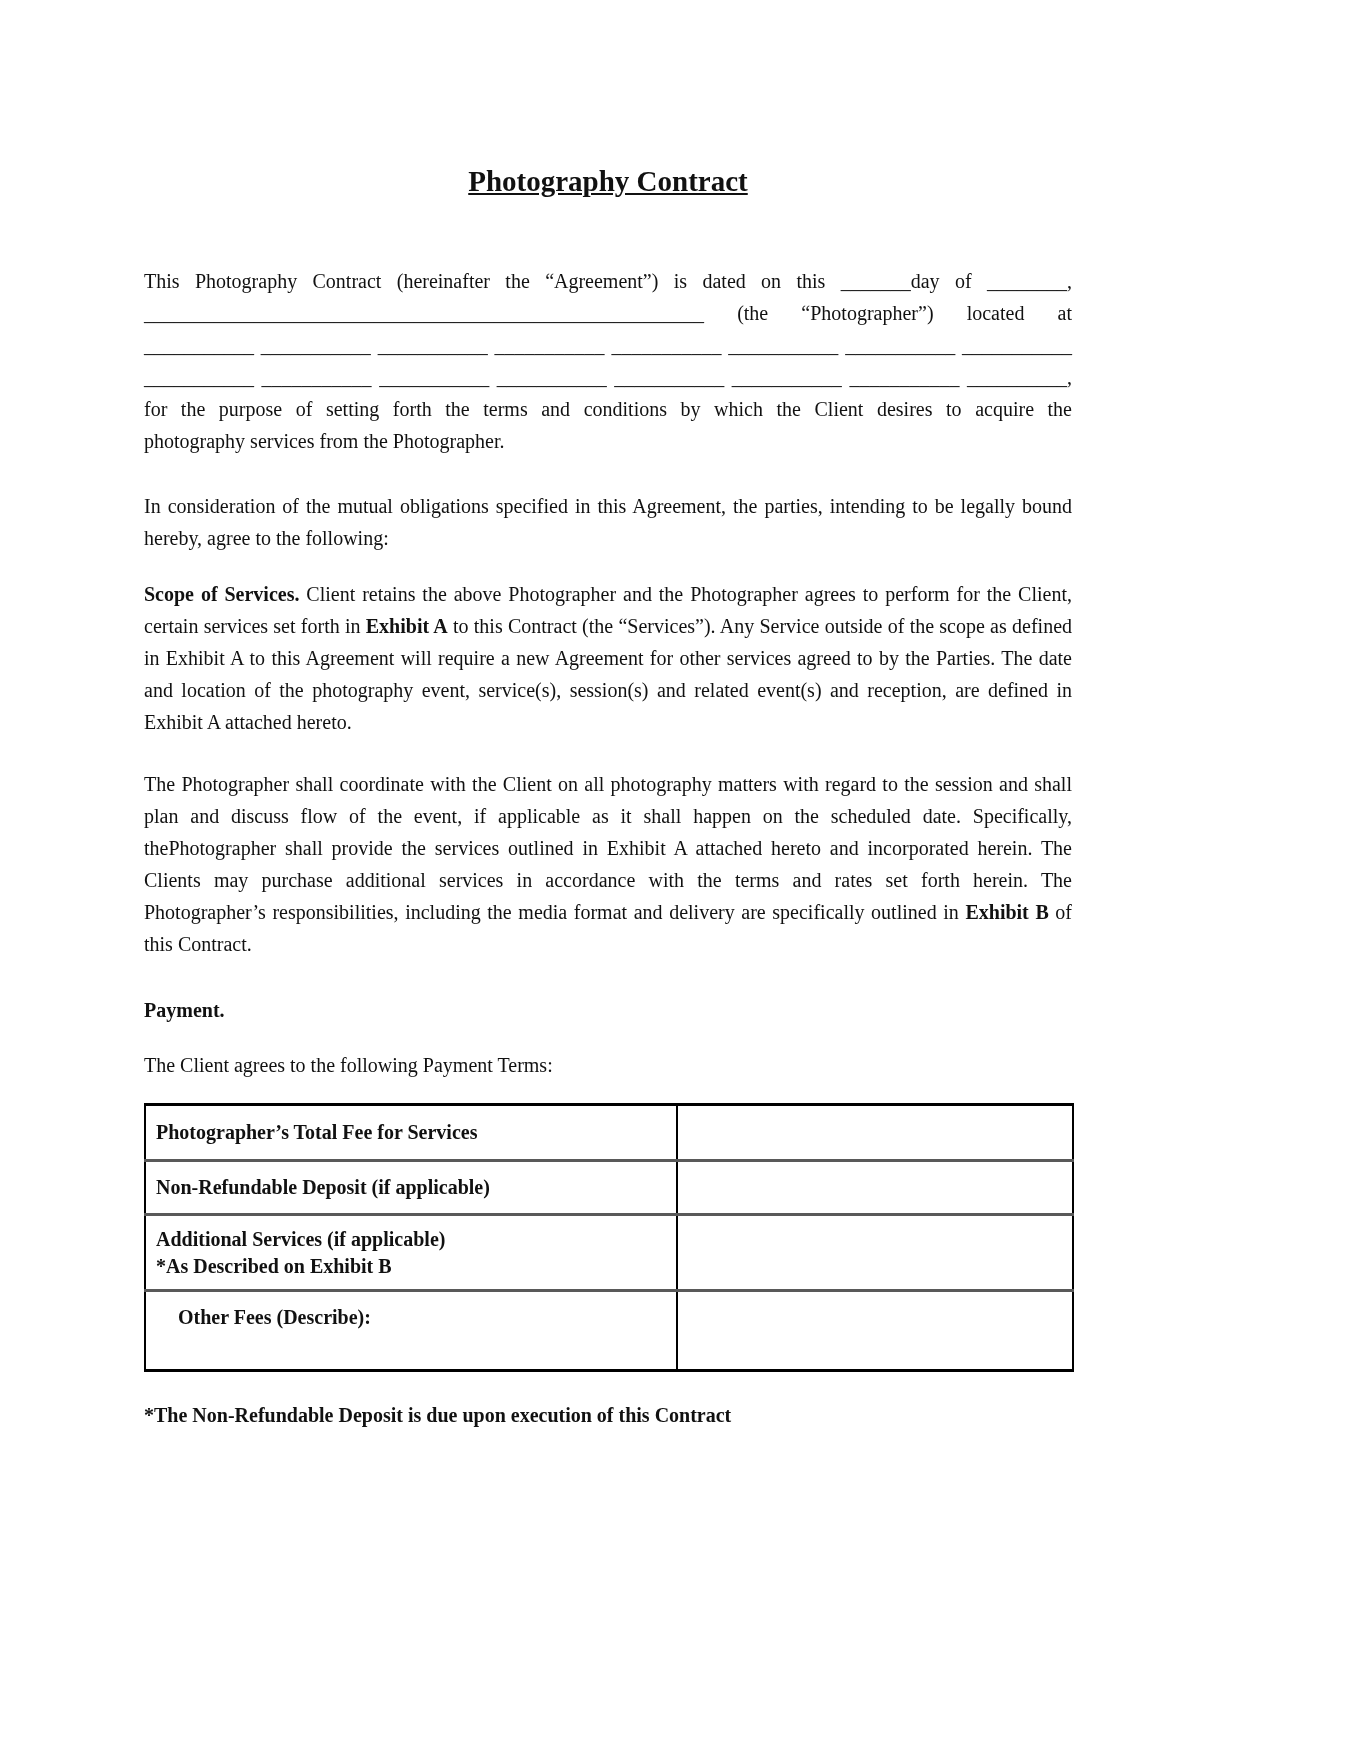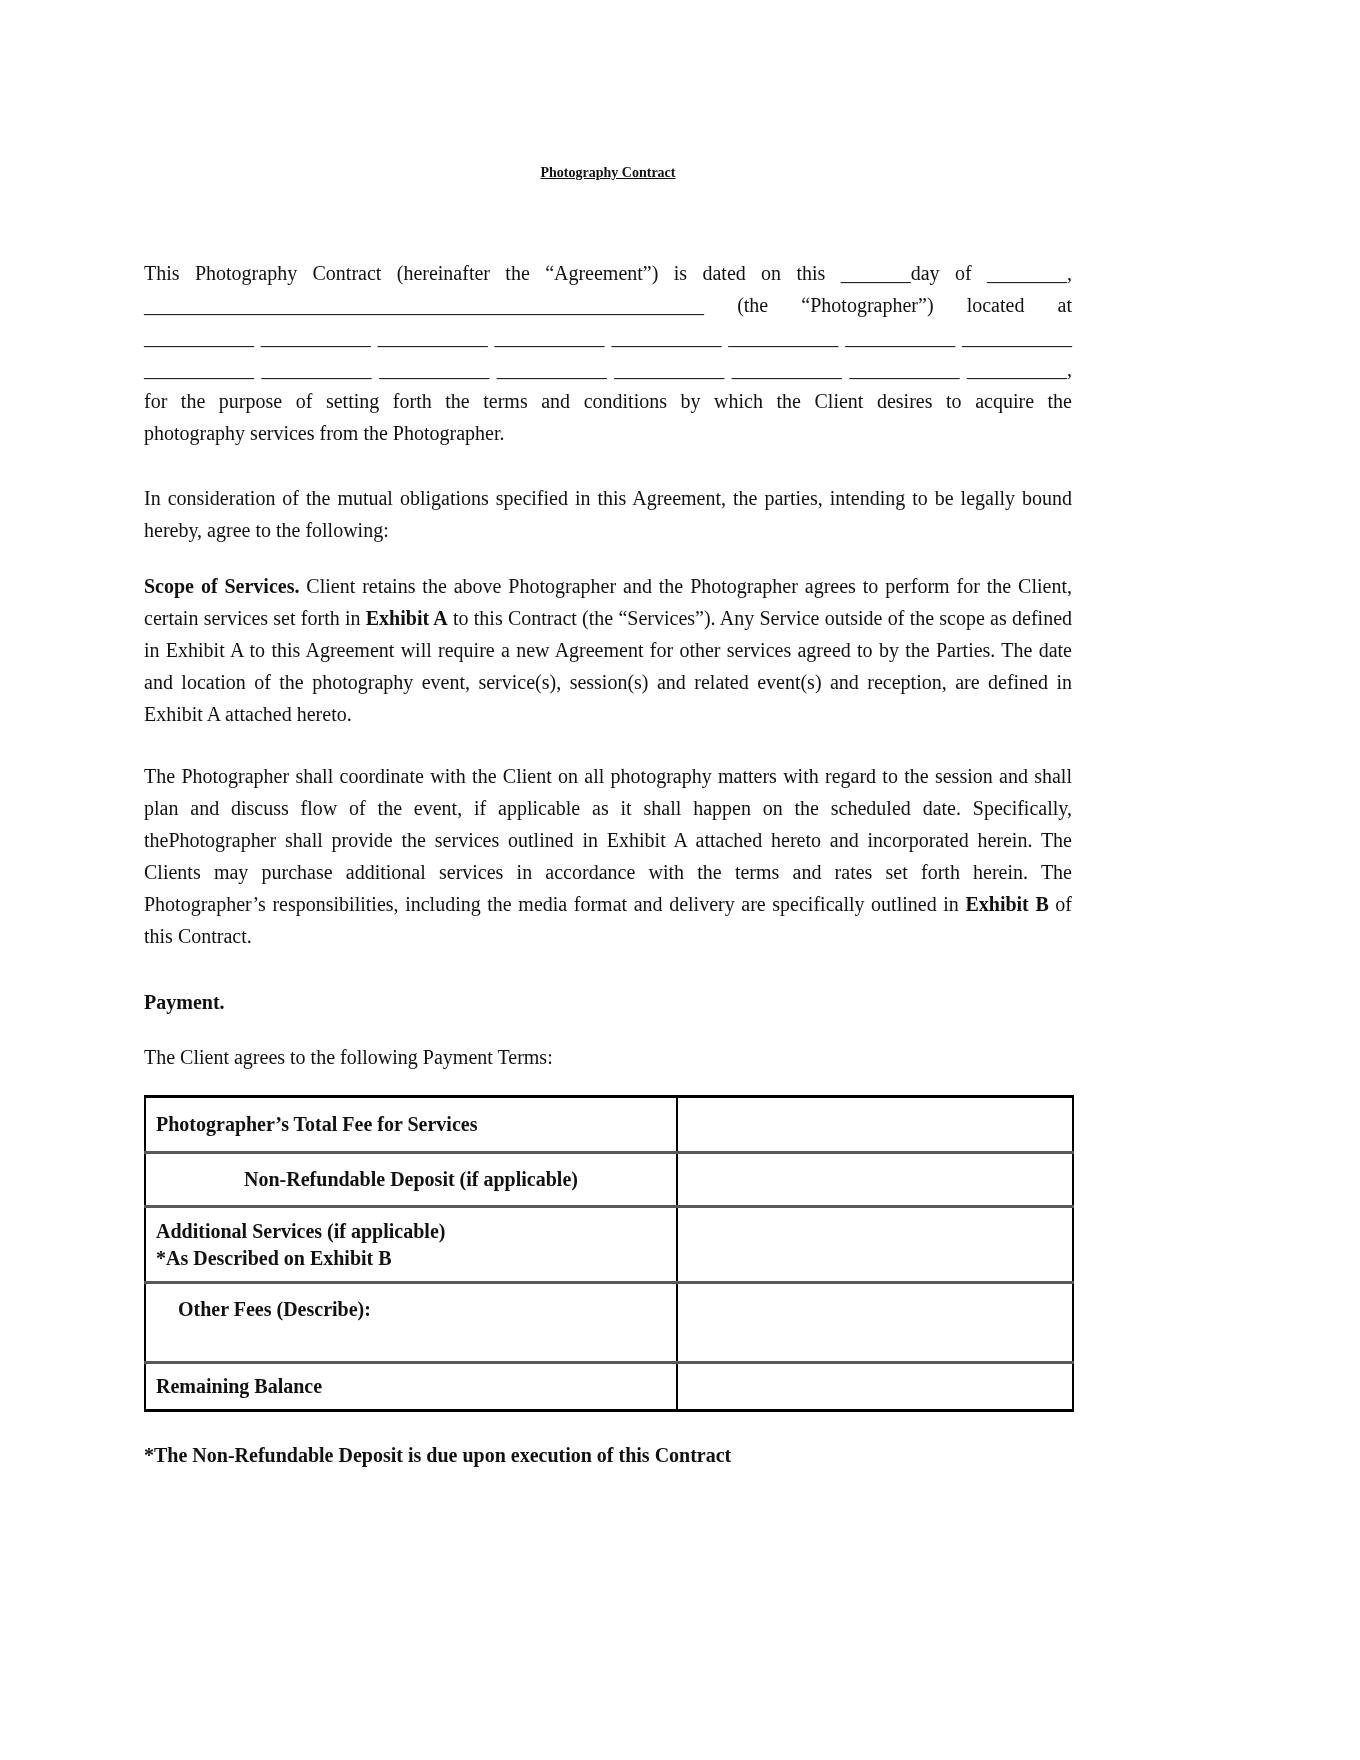--- a/index.html
+++ b/index.html
@@ -12,22 +12,22 @@
     color: #111111;
     overflow: hidden;
   }
   .content {
     box-sizing: border-box;
     padding: 158px 0 0 144px;
     width: 1072px; 
   }
   .doc-title {
     width: 928px;
-    margin: 0 0 69px 0;
-    font-size: 14px;
+    margin: 8px 0 69px 0;
+    font-size: 29px;
     font-weight: bold;
     text-decoration: underline;
     text-align: center;
     line-height: 30px;
   }
   .para {
     width: 928px;
     font-size: 20px;
     line-height: 32px;
     margin: 0;
@@ -56,21 +56,21 @@
     vertical-align: middle;
     box-sizing: border-box;
     padding: 4px 10px;
     font-size: 20px;
     line-height: 27px;
   }
   .payment-table tr:first-child td { border-top: 3px solid #000000; }
   .payment-table tr:last-child td  { border-bottom: 3px solid #000000; }
   .payment-table .label-cell { font-weight: bold; }
   .payment-table tr.row-fee      { height: 56px; }
-  .payment-table tr.row-deposit  { height: 54px; text-align: center; }
+  .payment-table tr.row-deposit  { height: 54px; }
   .payment-table tr.row-addl     { height: 76px; }
   .payment-table tr.row-other    { height: 80px; }
   .payment-table tr.row-other td { vertical-align: top; padding-top: 12px; padding-left: 32px; }
   .payment-table tr.row-balance  { height: 48px; }
   .footnote {
     width: 928px;
     margin: 0;
     font-size: 20px;
     line-height: 32px;
     font-weight: bold;
@@ -134,26 +134,19 @@
           </td>
           <td class="value-cell"></td>
         </tr>
         <tr class="row-other">
           <td class="label-cell">
             <div>Other Fees (Describe):</div>
             <div></div>
           </td>
           <td class="value-cell"></td>
         </tr>
-        <tr class="row-balance">
-          <td class="label-cell">
-            <div>Remaining Balance</div>
-            <div></div>
-          </td>
-          <td class="value-cell"></td>
-        </tr>
       </tbody>
     </table>
 
     <p class="footnote">*The Non-Refundable Deposit is due upon execution of this Contract</p>
 
   </div>
 </div>
 
 </body></html>

